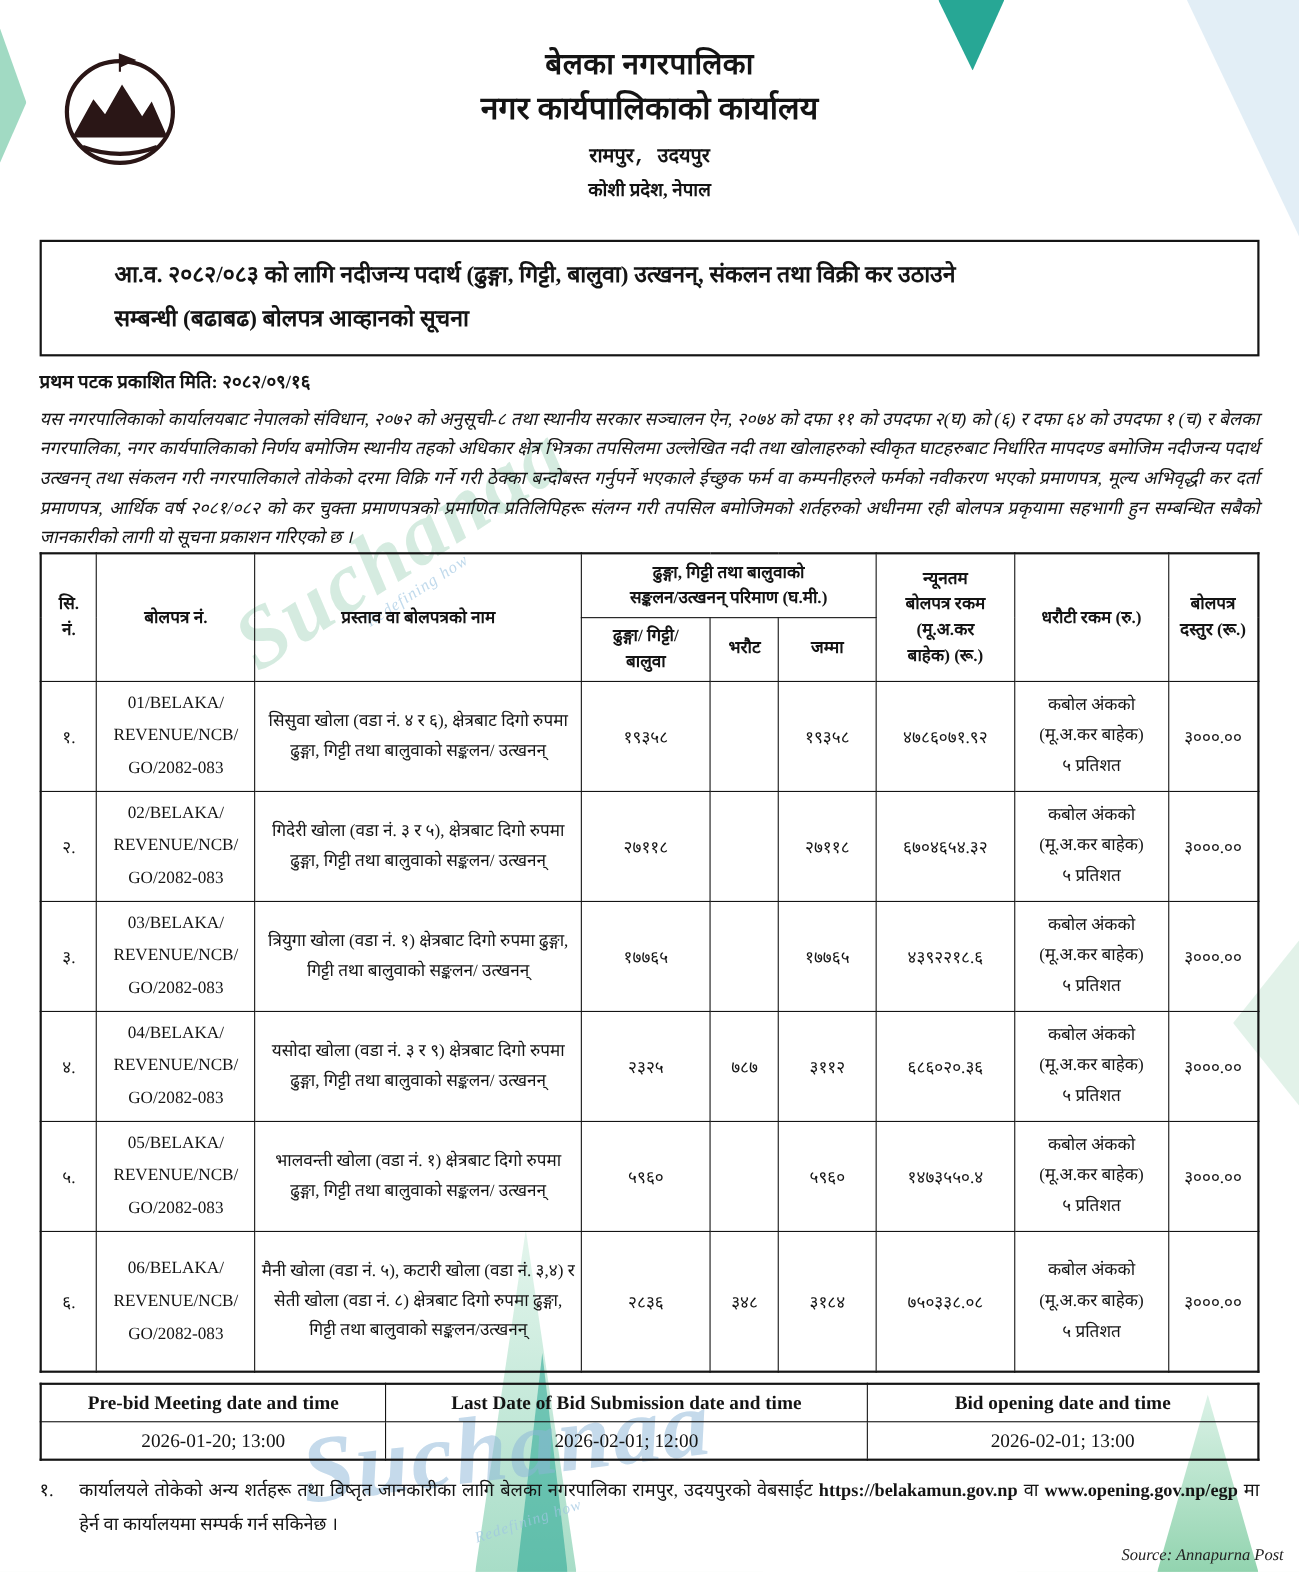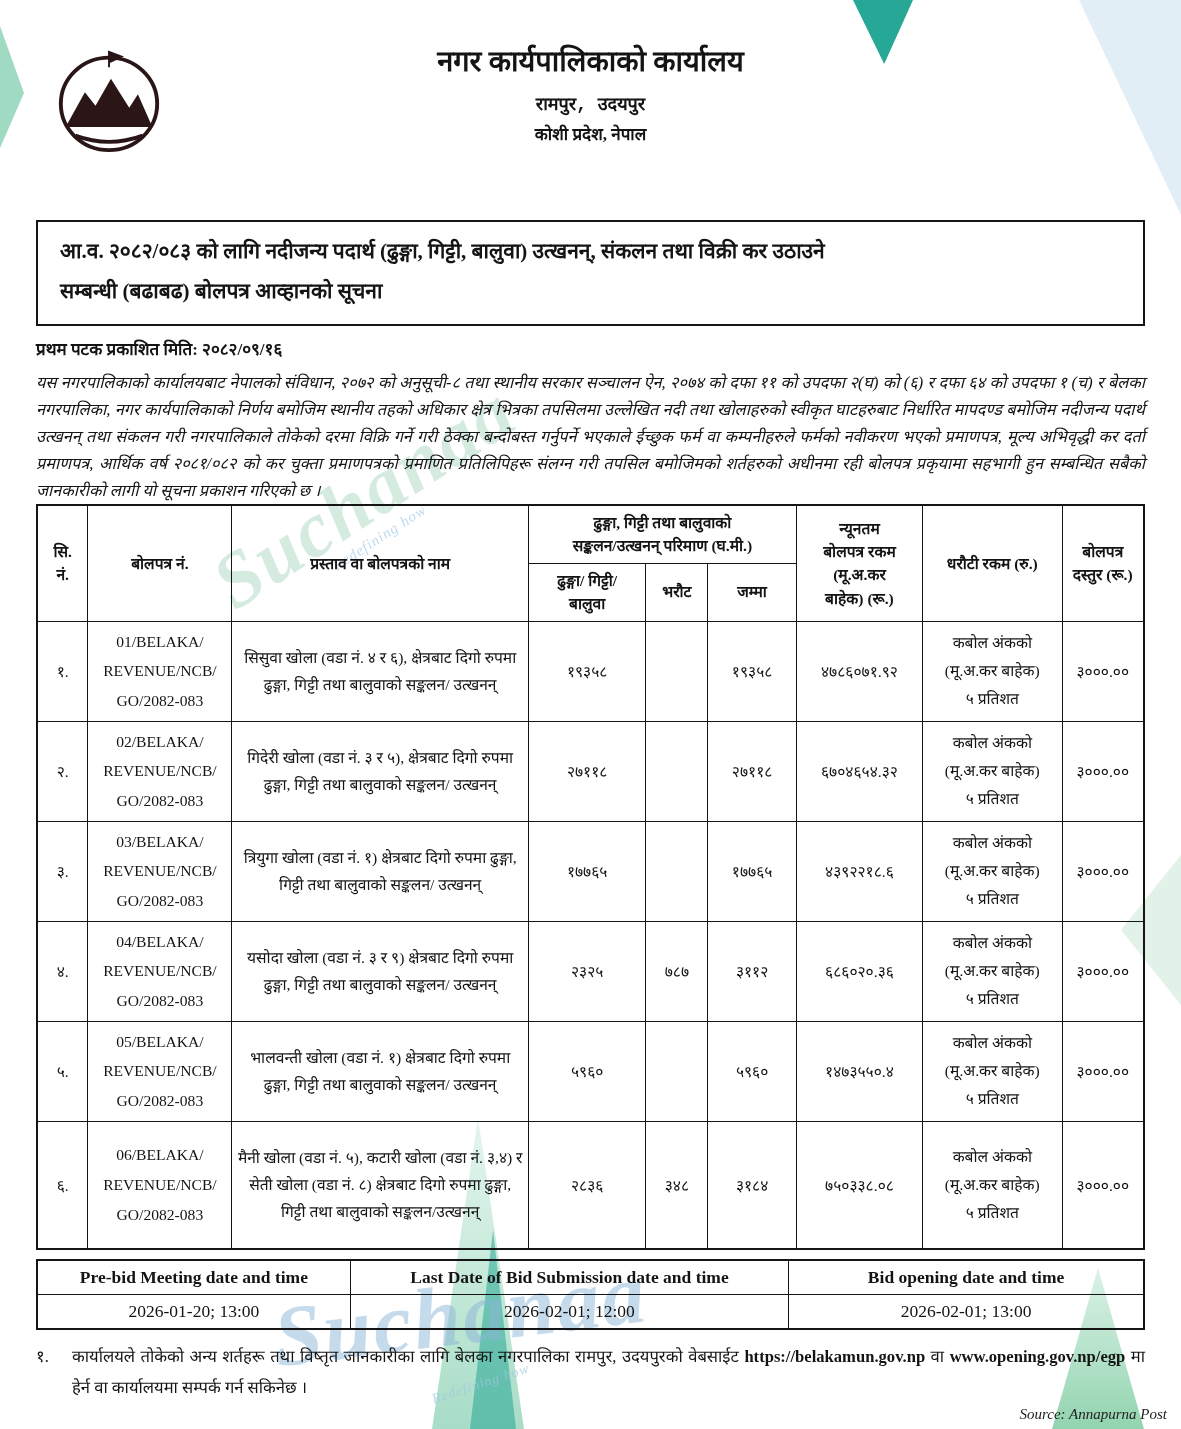--- a/index.html
+++ b/index.html
@@ -15,21 +15,21 @@
   
   .header { position:relative; text-align:center; min-height:170px; }
   .logo { position:absolute; left:20px; top:4px; width:106px; height:112px; }
   .h-muni   { font-size:27px; font-weight:bold; letter-spacing:.5px; }
   .h-office { font-size:29px; font-weight:bold; margin-top:2px; }
   .h-addr   { font-size:18px; font-weight:bold; margin-top:12px;font-family:Liberation Mono, monospace; }
   .h-prov   { font-size:17px; font-weight:bold; margin-top:7px; }
 
   
   .title-box { border:2px solid #151515; margin-top:10px; padding:10px 22px 12px; }
-  .title-box div { font-size:21px; font-weight:bold; line-height:1.9; }
+  .title-box div { font-size:21px; font-weight:bold; line-height:1.9;margin-left:44px; }
   .published { text-align:left; font-weight:bold; font-size:17px; margin-top:11px; }
   .body-text { margin-top:9px; font-size:16.3px; line-height:1.66; text-align:justify;font-style:italic; }
   .tapsil { text-align:center; font-weight:bold; font-size:17px; margin:7px 0 6px; }
 
   
   table.main { width:100%; border-collapse:collapse; border:2px solid #151515; table-layout:fixed; }
   table.main th, table.main td {
     border:1px solid #151515; text-align:center; vertical-align:middle;
     padding:5px 4px; font-size:15.6px;
   }
@@ -103,20 +103,21 @@
 
   <div class="content">
 
     <div class="header">
       <svg class="logo" viewBox="0 0 110 116" aria-hidden="true">
         <ellipse cx="55" cy="62" rx="50" ry="48" fill="none" stroke="#2a1616" stroke-width="4"></ellipse>
         <path d="M10 86 L30 50 L41 64 L57 36 L76 66 L85 52 L100 86 Z" fill="#2a1616"></path>
         <path d="M55 24 V8 l13 5 -13 6" fill="#2a1616" stroke="#2a1616" stroke-width="2"></path>
         <path d="M20 95 Q55 108 90 95" fill="none" stroke="#2a1616" stroke-width="4"></path>
       </svg>
+      <div class="h-muni">बेलका नगरपालिका</div>
       <div class="h-office">नगर कार्यपालिकाको कार्यालय</div>
       <div class="h-addr">रामपुर, उदयपुर</div>
       <div class="h-prov">कोशी प्रदेश, नेपाल</div>
     </div>
 
     <div class="title-box">
       <div>आ.व. २०८२/०८३ को लागि नदीजन्य पदार्थ (ढुङ्गा, गिट्टी, बालुवा) उत्खनन्, संकलन तथा विक्री कर उठाउने</div>
       <div>सम्बन्धी (बढाबढ) बोलपत्र आव्हानको सूचना</div>
     </div>
 

